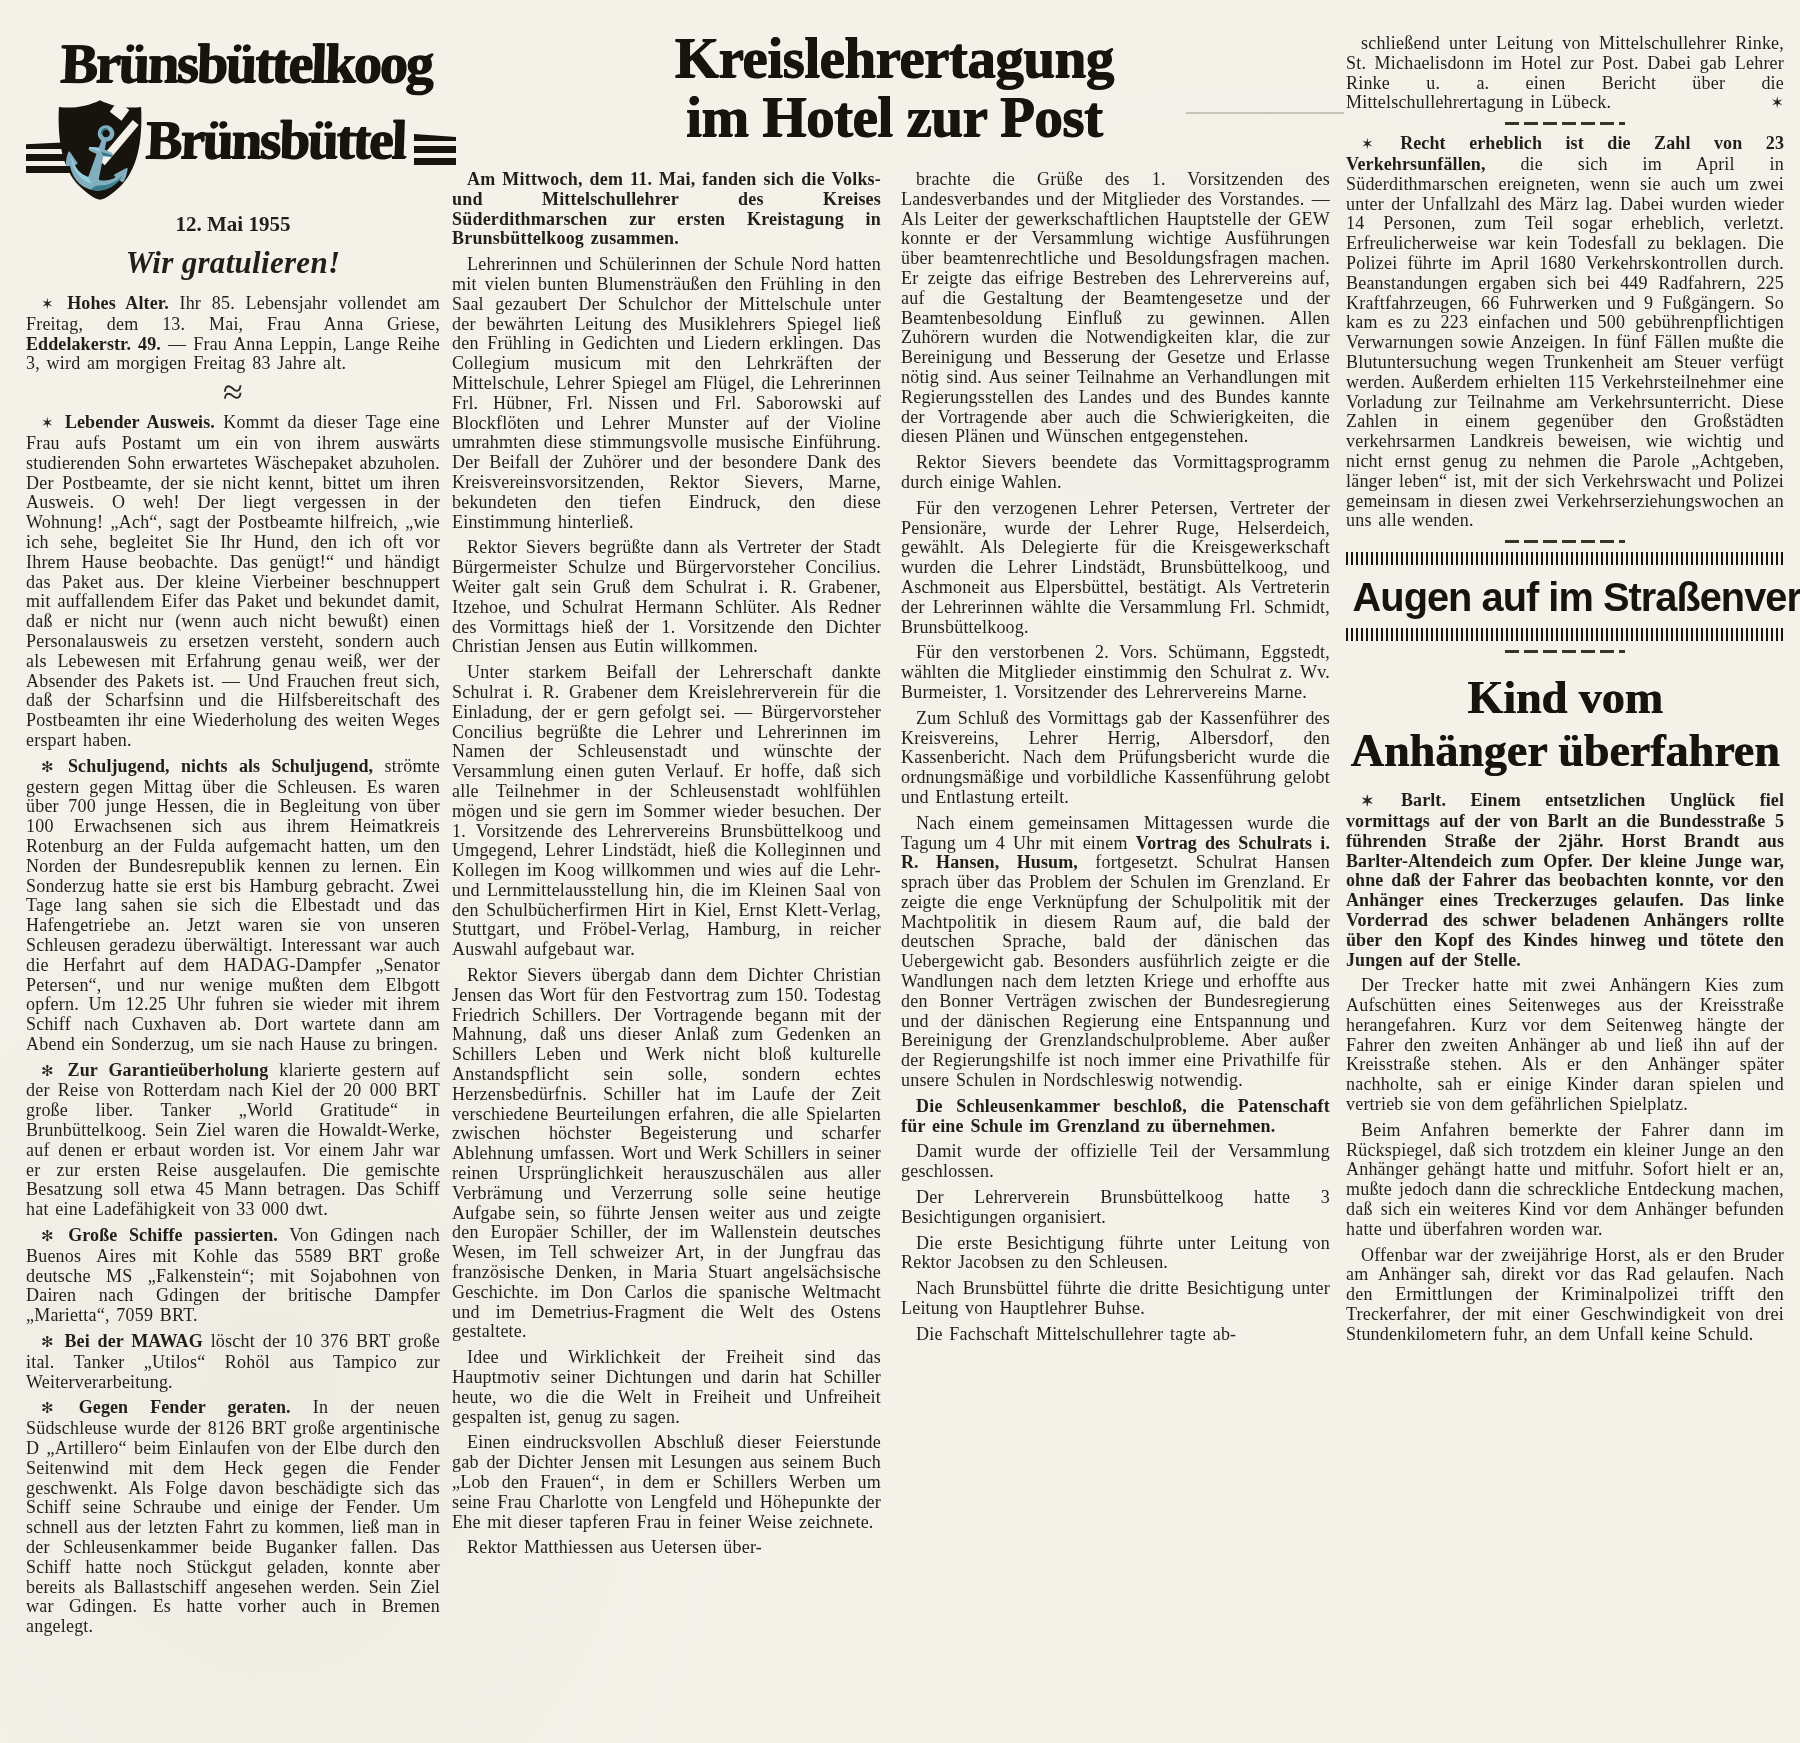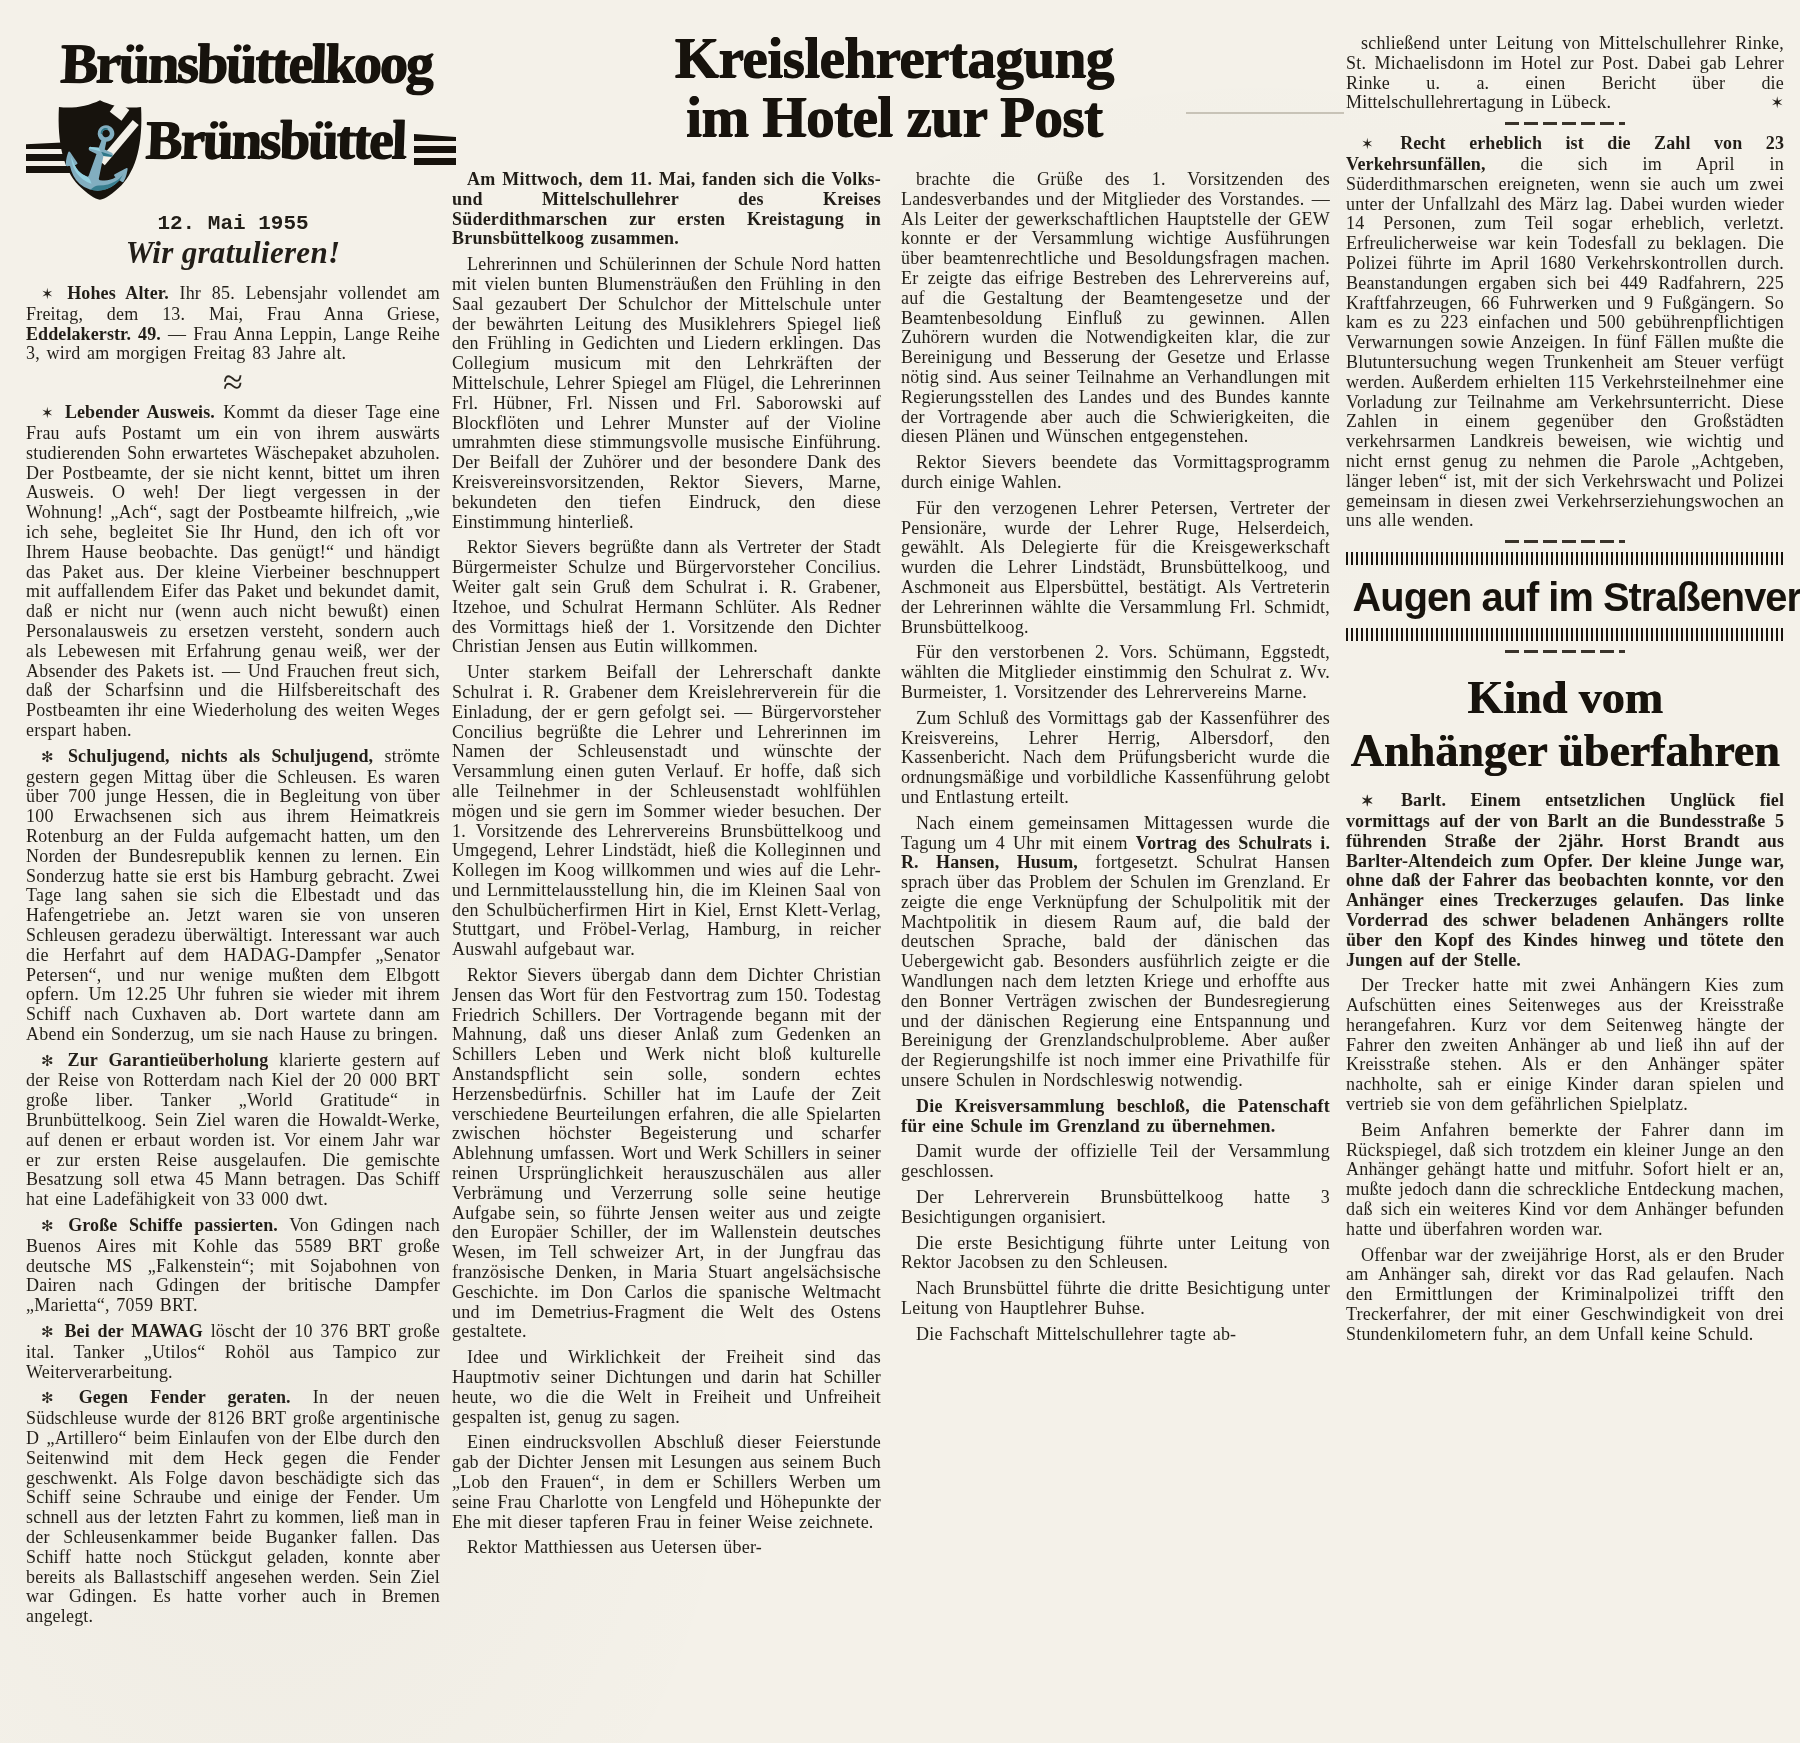--- a/index.html
+++ b/index.html
@@ -34,21 +34,21 @@
   .mast2{
     position:absolute;left:116px;top:86px;width:266px;text-align:center;
     font-weight:bold;font-size:55px;letter-spacing:-2px;
     transform:skewX(-2deg);text-shadow:1.3px 0 currentColor, 0 0.6px currentColor;
     white-space:nowrap;
   }
   .shield{position:absolute;left:30px;top:74px;width:88px;height:108px;}
   .stripes{position:absolute;height:36px;background:repeating-linear-gradient(180deg,#17130d 0 7px,rgba(0,0,0,0) 7px 12px);}
   .stripes.sl{left:0px;top:120px;width:46px;clip-path:polygon(0 6%,100% 0,100% 100%,0 94%);}
   .stripes.sr{left:388px;top:112px;width:42px;clip-path:polygon(0 0,100% 8%,100% 92%,0 100%);}
-  .issue-date{text-align:center;font-weight:bold;font-size:21px;margin:2px 0 0;font-family:Liberation Mono, monospace;}
+  .issue-date{text-align:center;font-weight:bold;font-size:21px;margin:2px 0 8px;}
   .greet{text-align:center;font-weight:bold;font-size:31px;margin:0 0 13px;letter-spacing:0.3px;font-style:italic;}
   .wave{text-align:center;font-size:36px;line-height:24px;margin:3px 0 9px;color:#2a261f;}
   
   #article{left:452px;top:28px;width:884px;}
   .headline{
     text-align:center;font-weight:bold;font-size:57px;line-height:59px;
     letter-spacing:-0.5px;margin:0 0 24px;color:#17130d;
     text-shadow:1px 0 currentColor, 0 0.5px currentColor;
   }
   .cols{display:flex;gap:20px;}
@@ -160,21 +160,21 @@
         <p class="p">brachte die Grüße des 1. Vorsitzenden des Landesverbandes und der Mitglieder des Vorstandes. — Als Leiter der gewerkschaftlichen Hauptstelle der GEW konnte er der Versammlung wichtige Ausführungen über beamtenrechtliche und Besoldungsfragen machen. Er zeigte das eifrige Bestreben des Lehrervereins auf, auf die Gestaltung der Beamtengesetze und der Beamtenbesoldung Einfluß zu gewinnen. Allen Zuhörern wurden die Notwendigkeiten klar, die zur Bereinigung und Besserung der Gesetze und Erlasse nötig sind. Aus seiner Teilnahme an Verhandlungen mit Regierungsstellen des Landes und des Bundes kannte der Vortragende aber auch die Schwierigkeiten, die diesen Plänen und Wünschen entgegenstehen.</p>
         <p class="p">Rektor Sievers beendete das Vormittagsprogramm durch einige Wahlen.</p>
         <p class="p">Für den verzogenen Lehrer Petersen, Vertreter der Pensionäre, wurde der Lehrer Ruge, Helserdeich, gewählt. Als Delegierte für die Kreisgewerkschaft wurden die Lehrer Lindstädt, Brunsbüttelkoog, und Aschmoneit aus Elpersbüttel, bestätigt. Als Vertreterin der Lehrerinnen wählte die Versammlung Frl. Schmidt, Brunsbüttelkoog.</p>
         <p class="p">Für den verstorbenen 2. Vors. Schümann, Eggstedt, wählten die Mitglieder einstimmig den Schulrat z. Wv. Burmeister, 1. Vorsitzender des Lehrervereins Marne.</p>
         <p class="p">Zum Schluß des Vormittags gab der Kassenführer des Kreisvereins, Lehrer Herrig, Albersdorf, den Kassenbericht. Nach dem Prüfungsbericht wurde die ordnungsmäßige und vorbildliche Kassenführung gelobt und Entlastung erteilt.</p>
         <p class="p">
           <span>Nach einem gemeinsamen Mittagessen wurde die Tagung um 4 Uhr mit einem</span>
           <b>Vortrag des Schulrats i. R. Hansen, Husum,</b>
           <span>fortgesetzt. Schulrat Hansen sprach über das Problem der Schulen im Grenzland. Er zeigte die enge Verknüpfung der Schulpolitik mit der Machtpolitik in diesem Raum auf, die bald der deutschen Sprache, bald der dänischen das Uebergewicht gab. Besonders ausführlich zeigte er die Wandlungen nach dem letzten Kriege und erhoffte aus den Bonner Verträgen zwischen der Bundesregierung und der dänischen Regierung eine Entspannung und Bereinigung der Grenzlandschulprobleme. Aber außer der Regierungshilfe ist noch immer eine Privathilfe für unsere Schulen in Nordschleswig notwendig.</span>
         </p>
-        <p class="p bold-p">Die Kreisversammlung beschloß, die Patenschaft für eine Schule im Grenzland zu übernehmen.</p>
+        <p class="p bold-p">Die Schleusenkammer beschloß, die Patenschaft für eine Schule im Grenzland zu übernehmen.</p>
         <p class="p">Damit wurde der offizielle Teil der Versammlung geschlossen.</p>
         <p class="p">Der Lehrerverein Brunsbüttelkoog hatte 3 Besichtigungen organisiert.</p>
         <p class="p">Die erste Besichtigung führte unter Leitung von Rektor Jacobsen zu den Schleusen.</p>
         <p class="p">Nach Brunsbüttel führte die dritte Besichtigung unter Leitung von Hauptlehrer Buhse.</p>
         <p class="p">Die Fachschaft Mittelschullehrer tagte ab-</p>
       </div>
     </div>
   </section>
 
   <section class="col" id="col4">

